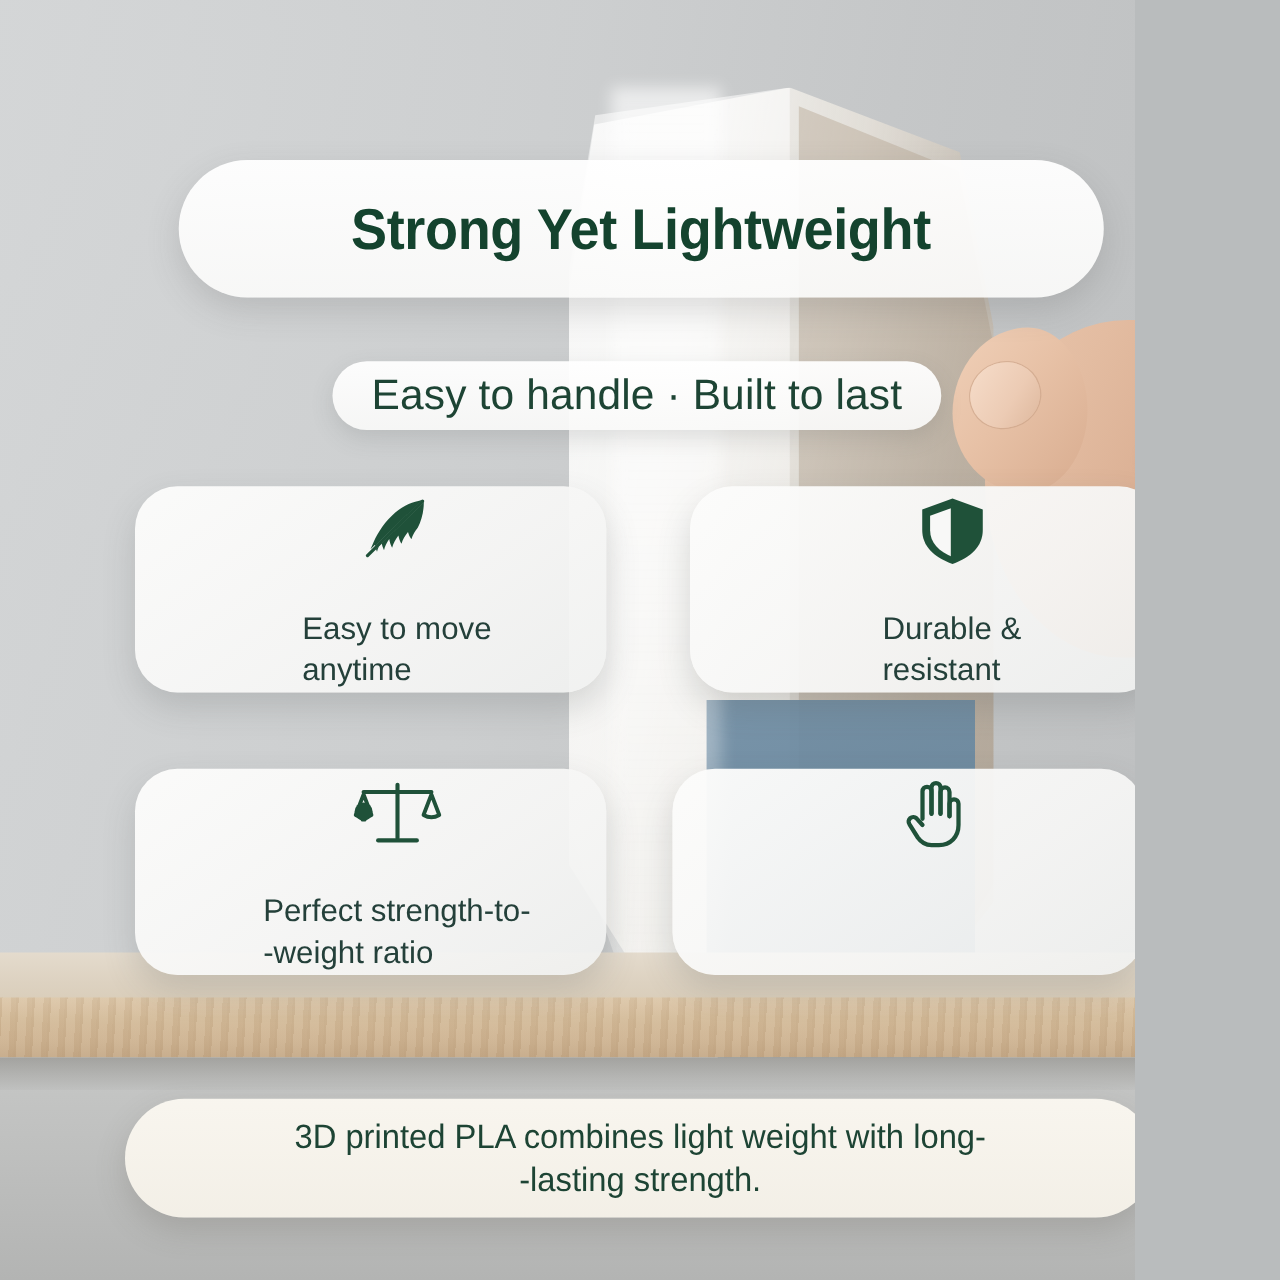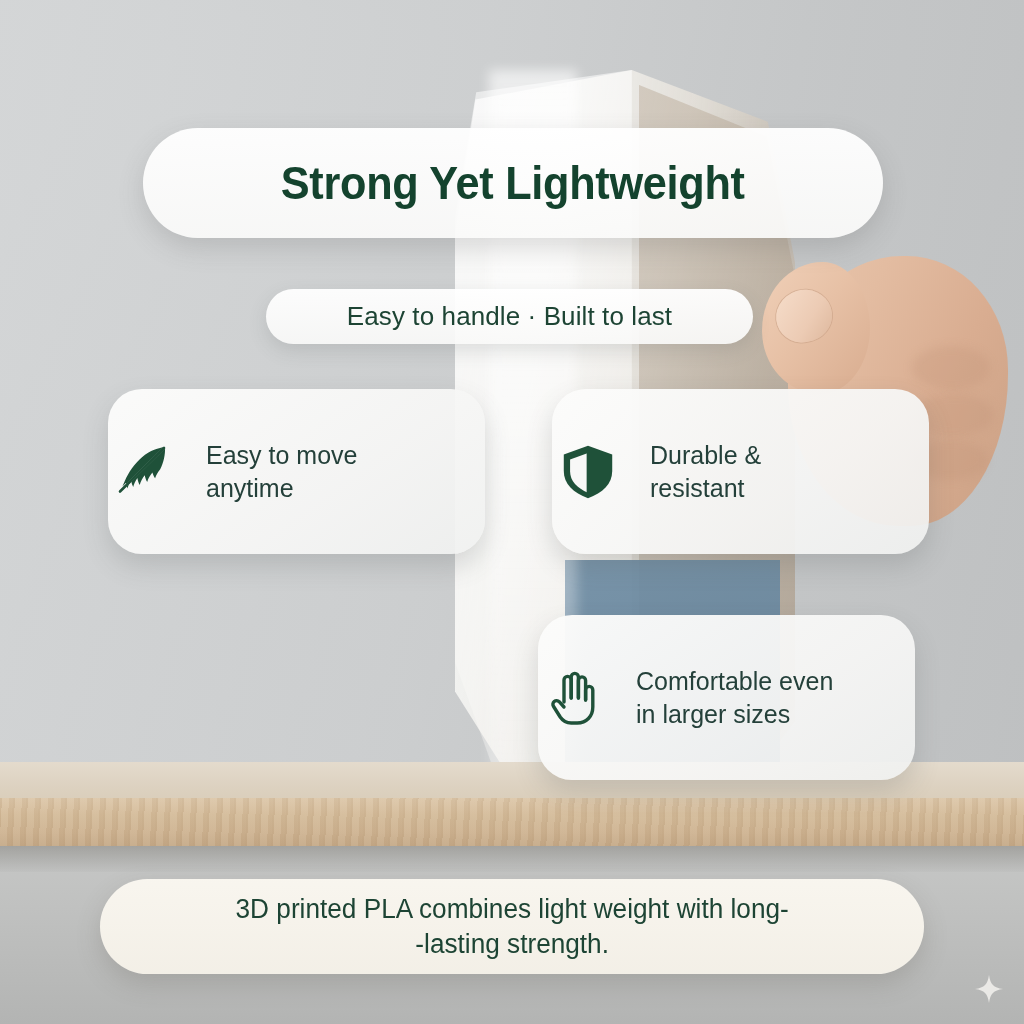--- a/index.html
+++ b/index.html
@@ -2,21 +2,21 @@
 <html><head>
 <meta charset="utf-8">
 <style>
   html, body {
     margin: 0;
     padding: 0;
     background: #b9bcbd;
   }
   #poster {
     position: relative;
-    width: 1024px;
+    width: 908px;
     height: 1024px;
     overflow: hidden;
     font-family: "Liberation Sans", sans-serif;
     background: #d0d2d3;
   }
 
   
   .bg-base {
     position: absolute;
     inset: 0;
@@ -170,34 +170,36 @@
   .sub-pill {
     position: absolute;
     left: 266px; top: 289px;
     width: 487px; height: 55px;
     border-radius: 30px;
     background: linear-gradient(180deg, rgba(255,255,255,.94) 0%, rgba(249,249,248,.92) 100%);
     box-shadow: 0 7px 18px rgba(90,92,92,.17);
     display: flex; align-items: center; justify-content: center;
   }
   .sub-text {
-    font-size: 26px;
+    font-size: 34px;
     color: #1d4434;
     letter-spacing: .1px;
   }
 
   .card {
     position: absolute;
     width: 377px; height: 165px;
     border-radius: 34px;
     background: linear-gradient(145deg, rgba(252,252,251,.97) 0%, rgba(246,246,245,.94) 62%, rgba(240,241,240,.92) 100%);
     box-shadow: 0 12px 26px rgba(85,88,88,.20);
     display: flex; align-items: center;
+    padding-left: 42px;
     box-sizing: border-box;
     gap: 26px;
+    flex-direction: column;
   }
   .card-1 { left: 108px; top: 389px; }
   .card-2 { left: 552px; top: 389px; }
   .card-3 { left: 108px; top: 615px; }
   .card-4 { left: 538px; top: 615px; }
 
   .card-icon {
     flex: 0 0 auto;
     width: 72px; height: 72px;
     display: flex; align-items: center; justify-content: center;
@@ -291,34 +293,50 @@
       <svg viewBox="0 0 64 64" width="62" height="62" aria-hidden="true">
         <path d="M32 5 L57 14 V31c0 13.6-10 22.8-25 28C17 53.8 7 44.6 7 31V14z" fill="#1f5139"></path>
         <path d="M32 12.5 L13.5 19.2 V31.2c0 10.2 7.4 17.6 18.5 22.1z" fill="#f8f8f7"></path>
         <rect x="30.6" y="10" width="2.8" height="46" fill="#1f5139"></rect>
       </svg>
     </div>
     <div class="card-label" style="white-space: pre-line;">Durable &amp;
 resistant</div>
   </div>
 
+  <div class="card card-3">
+    <div class="card-icon">
+      <svg viewBox="0 0 72 64" width="72" height="62" aria-hidden="true">
+        <g fill="none" stroke="#1f5139" stroke-width="3.4" stroke-linecap="round">
+          <line x1="36" y1="8" x2="36" y2="52"></line>
+          <line x1="8" y1="14" x2="64" y2="14"></line>
+          <line x1="20" y1="54" x2="52" y2="54"></line>
+        </g>
+        <path d="M8 16 L1.5 33 a13 13 0 0 0 13 0 Z" fill="none" stroke="#1f5139" stroke-width="3.2" stroke-linejoin="round"></path>
+        <path d="M2.6 29.6 a12.4 12.4 0 0 0 10.8 0 l-3.4 8.6 a9.6 9.6 0 0 1 -4 0 Z" fill="#1f5139"></path>
+        <path d="M2.0 30 a12.8 12.8 0 0 0 12 0 a11 11 0 0 1 -12 0 Z" fill="#1f5139"></path>
+        <circle cx="8" cy="30.2" r="7.4" fill="#1f5139"></circle>
+        <path d="M64 16 L57.5 33 a13 13 0 0 0 13 0 Z" fill="none" stroke="#1f5139" stroke-width="3.2" stroke-linejoin="round"></path>
+      </svg>
+    </div>
+    <div class="card-label" style="white-space: pre-line;">Perfect strength-to-
+-weight ratio</div>
+  </div>
 
   <div class="card card-4">
     <div class="card-icon">
       <svg viewBox="0 0 64 64" width="64" height="64" aria-hidden="true">
         <g fill="none" stroke="#1f5139" stroke-width="3.4" stroke-linecap="round" stroke-linejoin="round">
           <path d="M22 36V14a3.6 3.6 0 0 1 7.2 0v18"></path>
           <path d="M29.2 32V11a3.6 3.6 0 0 1 7.2 0v21"></path>
           <path d="M36.4 32V14.5a3.6 3.6 0 0 1 7.2 0V34"></path>
           <path d="M43.6 34v-10a3.6 3.6 0 0 1 7.2 0v17c0 9.4-6.4 16-15.6 16h-6c-4.6 0-8.4-2.2-11-6L11.6 40.5a3.7 3.7 0 0 1 5.6-4.8L22 41"></path>
         </g>
       </svg>
     </div>
-    <div class="card-label" style="white-space: pre-line;">Comfortable even
-in larger sizes</div>
   </div>
 
   <div class="bottom-pill">
     <div class="bottom-text" style="white-space: pre-line;">3D printed PLA combines light weight with long-
 -lasting strength.</div>
   </div>
 
   <div class="sparkle">
     <svg viewBox="0 0 32 32" width="28" height="28" aria-hidden="true">
       <path d="M16 0 C17.6 11 21 14.4 32 16 C21 17.6 17.6 21 16 32 C14.4 21 11 17.6 0 16 C11 14.4 14.4 11 16 0Z" fill="#f4f2ef"></path>

